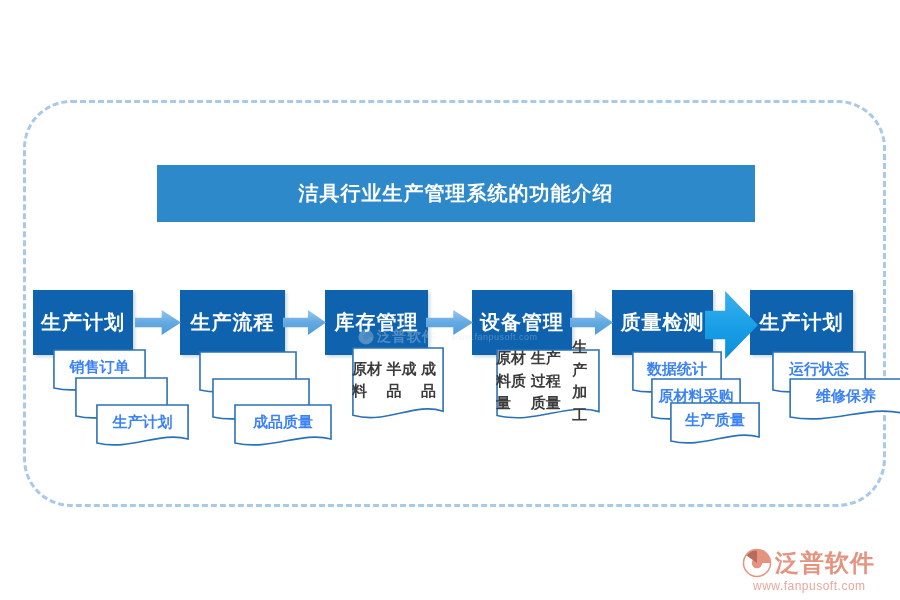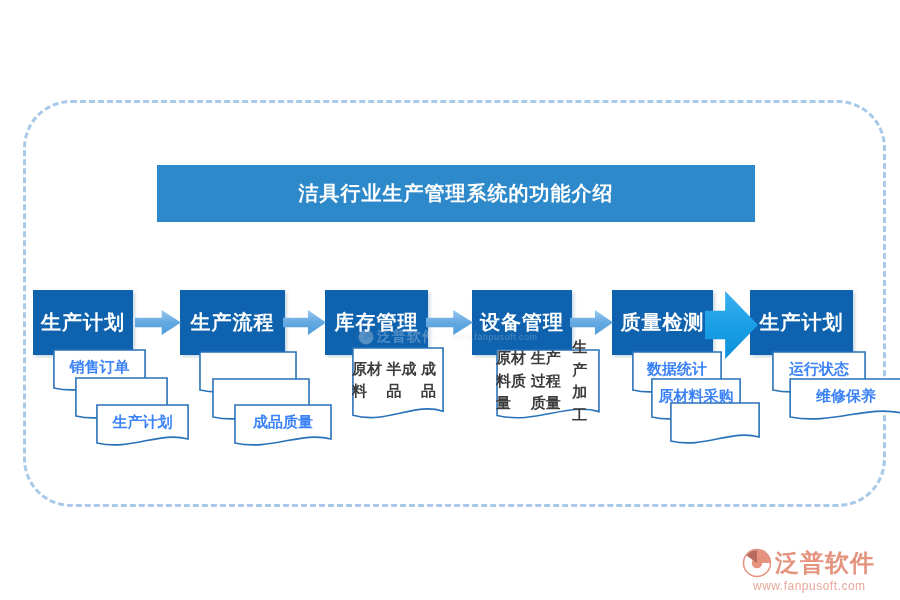--- a/index.html
+++ b/index.html
@@ -163,20 +163,21 @@
 <div class="doc" style="left:651px;top:378px;width:90px;height:46px">
   <svg viewBox="0 0 100 46" preserveAspectRatio="none">
       <path vector-effect="non-scaling-stroke" d="M1 1 H99 V35 C68 27 38 47 1 39 Z"></path>
     </svg>
   <span class="doc-label">原材料采购</span>
 </div>
 <div class="doc" style="left:670px;top:402px;width:90px;height:46px">
   <svg viewBox="0 0 100 46" preserveAspectRatio="none">
       <path vector-effect="non-scaling-stroke" d="M1 1 H99 V35 C68 27 38 47 1 39 Z"></path>
     </svg>
+  <span class="doc-label">生产质量</span>
 </div>
 
 <div class="doc" style="left:772px;top:351px;width:94px;height:46px">
   <svg viewBox="0 0 100 46" preserveAspectRatio="none">
       <path vector-effect="non-scaling-stroke" d="M1 1 H99 V35 C68 27 38 47 1 39 Z"></path>
     </svg>
   <span class="doc-label">运行状态</span>
 </div>
 <div class="doc" style="left:789px;top:378px;width:114px;height:46px">
   <svg viewBox="0 0 100 46" preserveAspectRatio="none">

